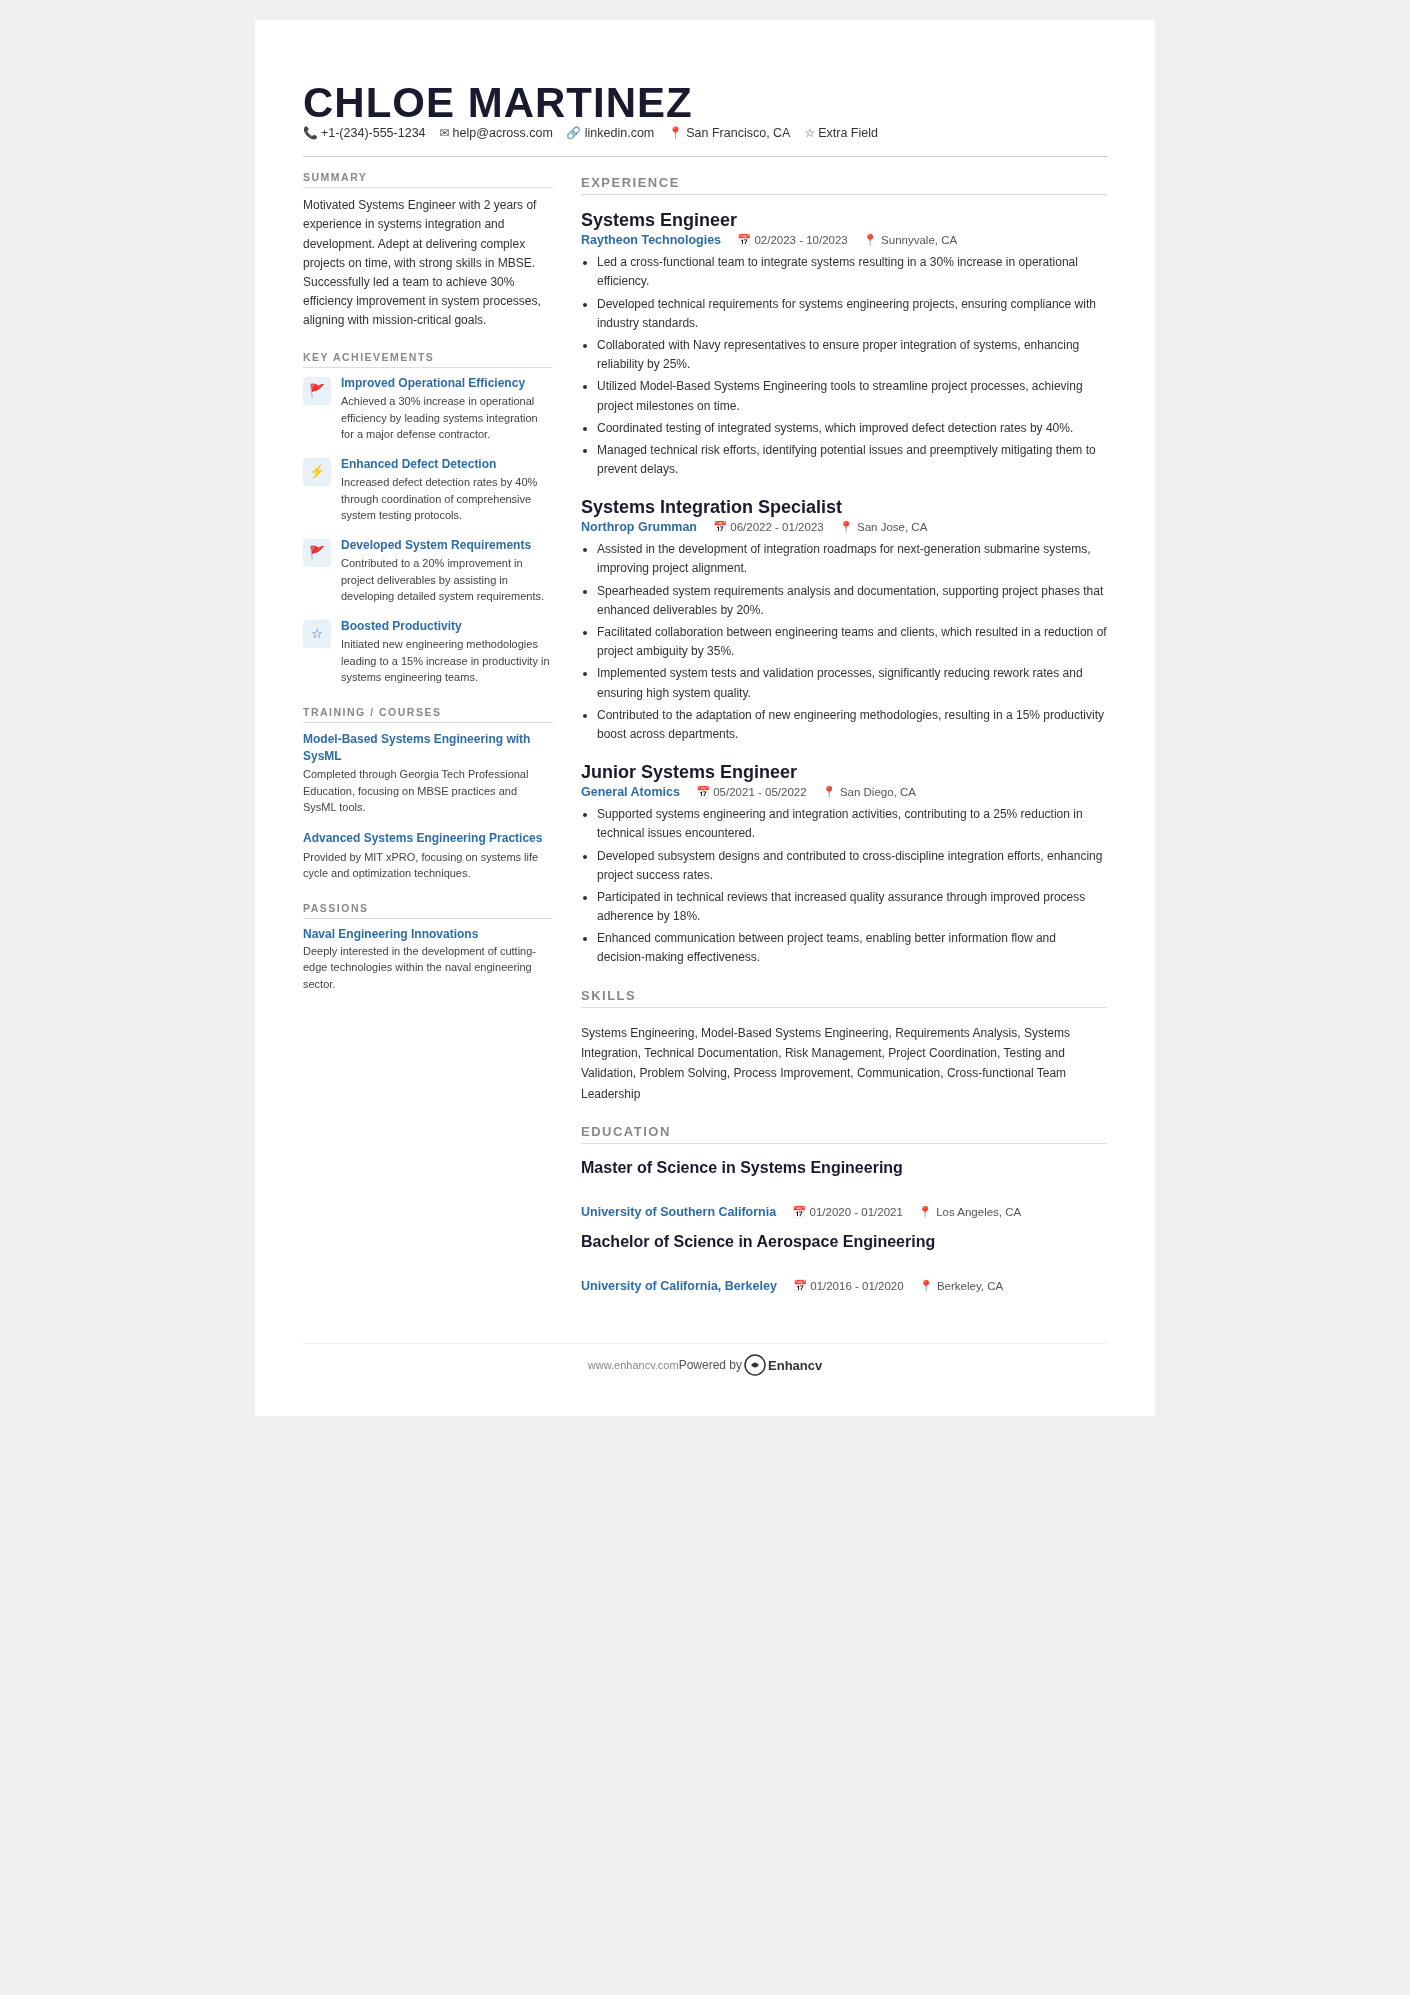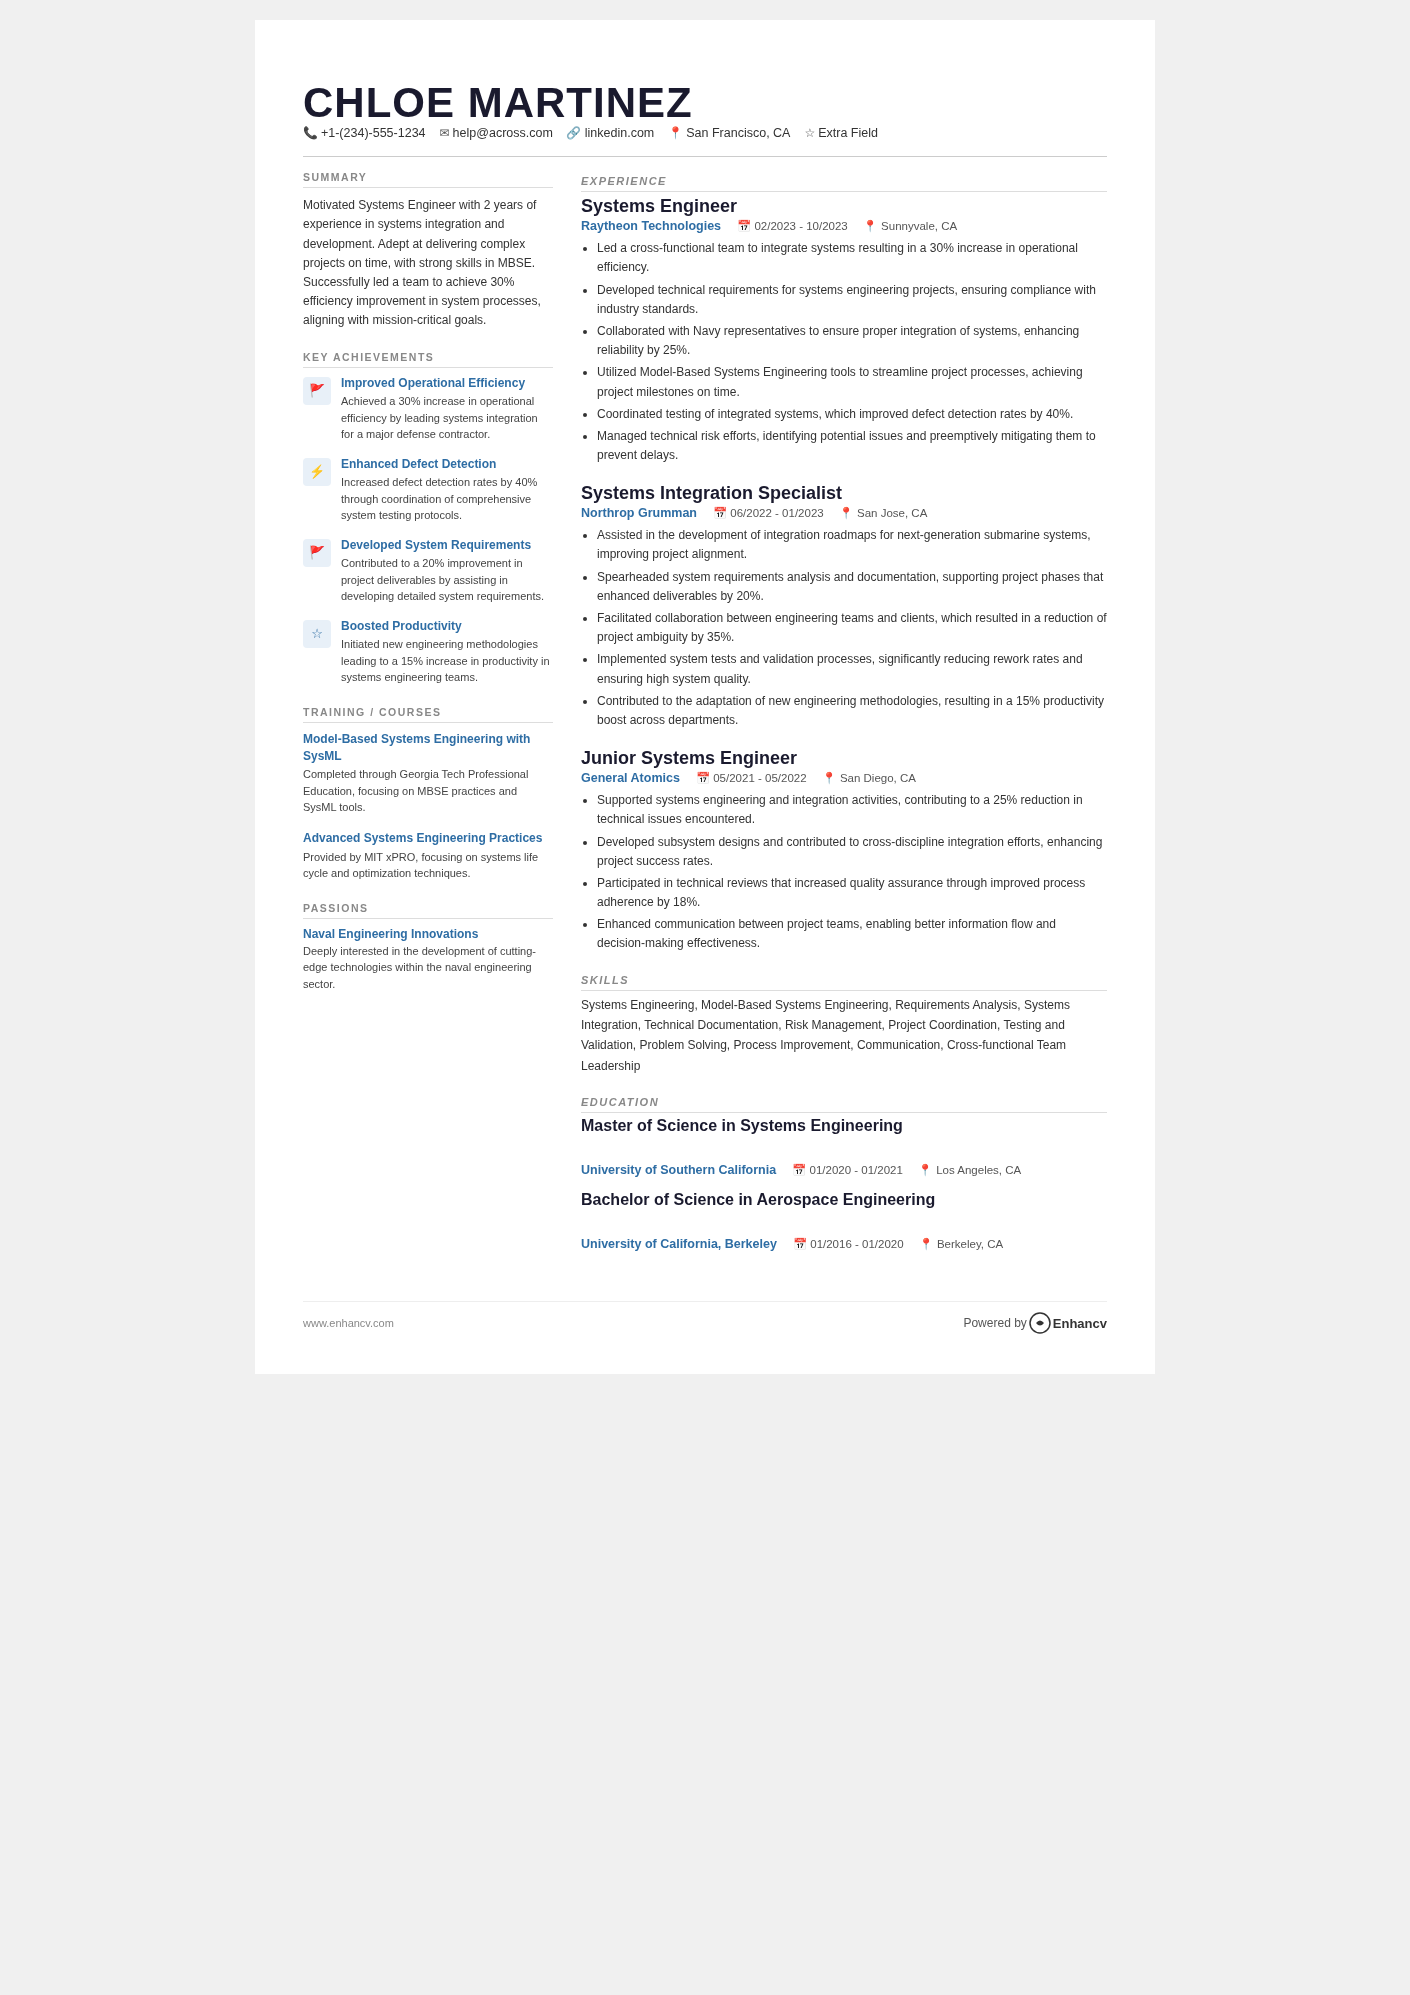--- a/index.html
+++ b/index.html
@@ -193,21 +193,21 @@
     .edu-meta {
       display: flex;
       align-items: center;
       gap: 16px;
       font-size: 11.5px;
       color: #555;
       margin-top: 28px;
     }
     .footer {
       display: flex;
-      justify-content: space-between;
+      justify-content: center;
       align-items: center;
       margin-top: 30px;
       padding-top: 10px;
       border-top: 1px solid #eee;
     }
     .footer-left {
       font-size: 11px;
       color: #888;
     }
     .footer-right {
@@ -216,30 +216,29 @@
       gap: 2px;
       font-size: 12px;
       color: #555;
     }
     .enhancv-logo {
       font-size: 13px;
       font-weight: 700;
       color: #333;
     }
     .right-section-title {
-      font-size: 11px;
+      font-size: 13px;
       font-weight: 700;
       color: #888;
       letter-spacing: 1.5px;
       text-transform: uppercase;
-      margin-bottom: 4px;
+      margin-bottom: 15px;
       border-bottom: 1.5px solid #ddd;
       padding-bottom: 4px;
       margin-top: 4px;
-      font-style: italic;
     }
   </style>
 </head>
 <body>
 
 <div class="page">
 
   <div class="header">
     <div class="name">CHLOE MARTINEZ</div>
     <div class="contact-row">

